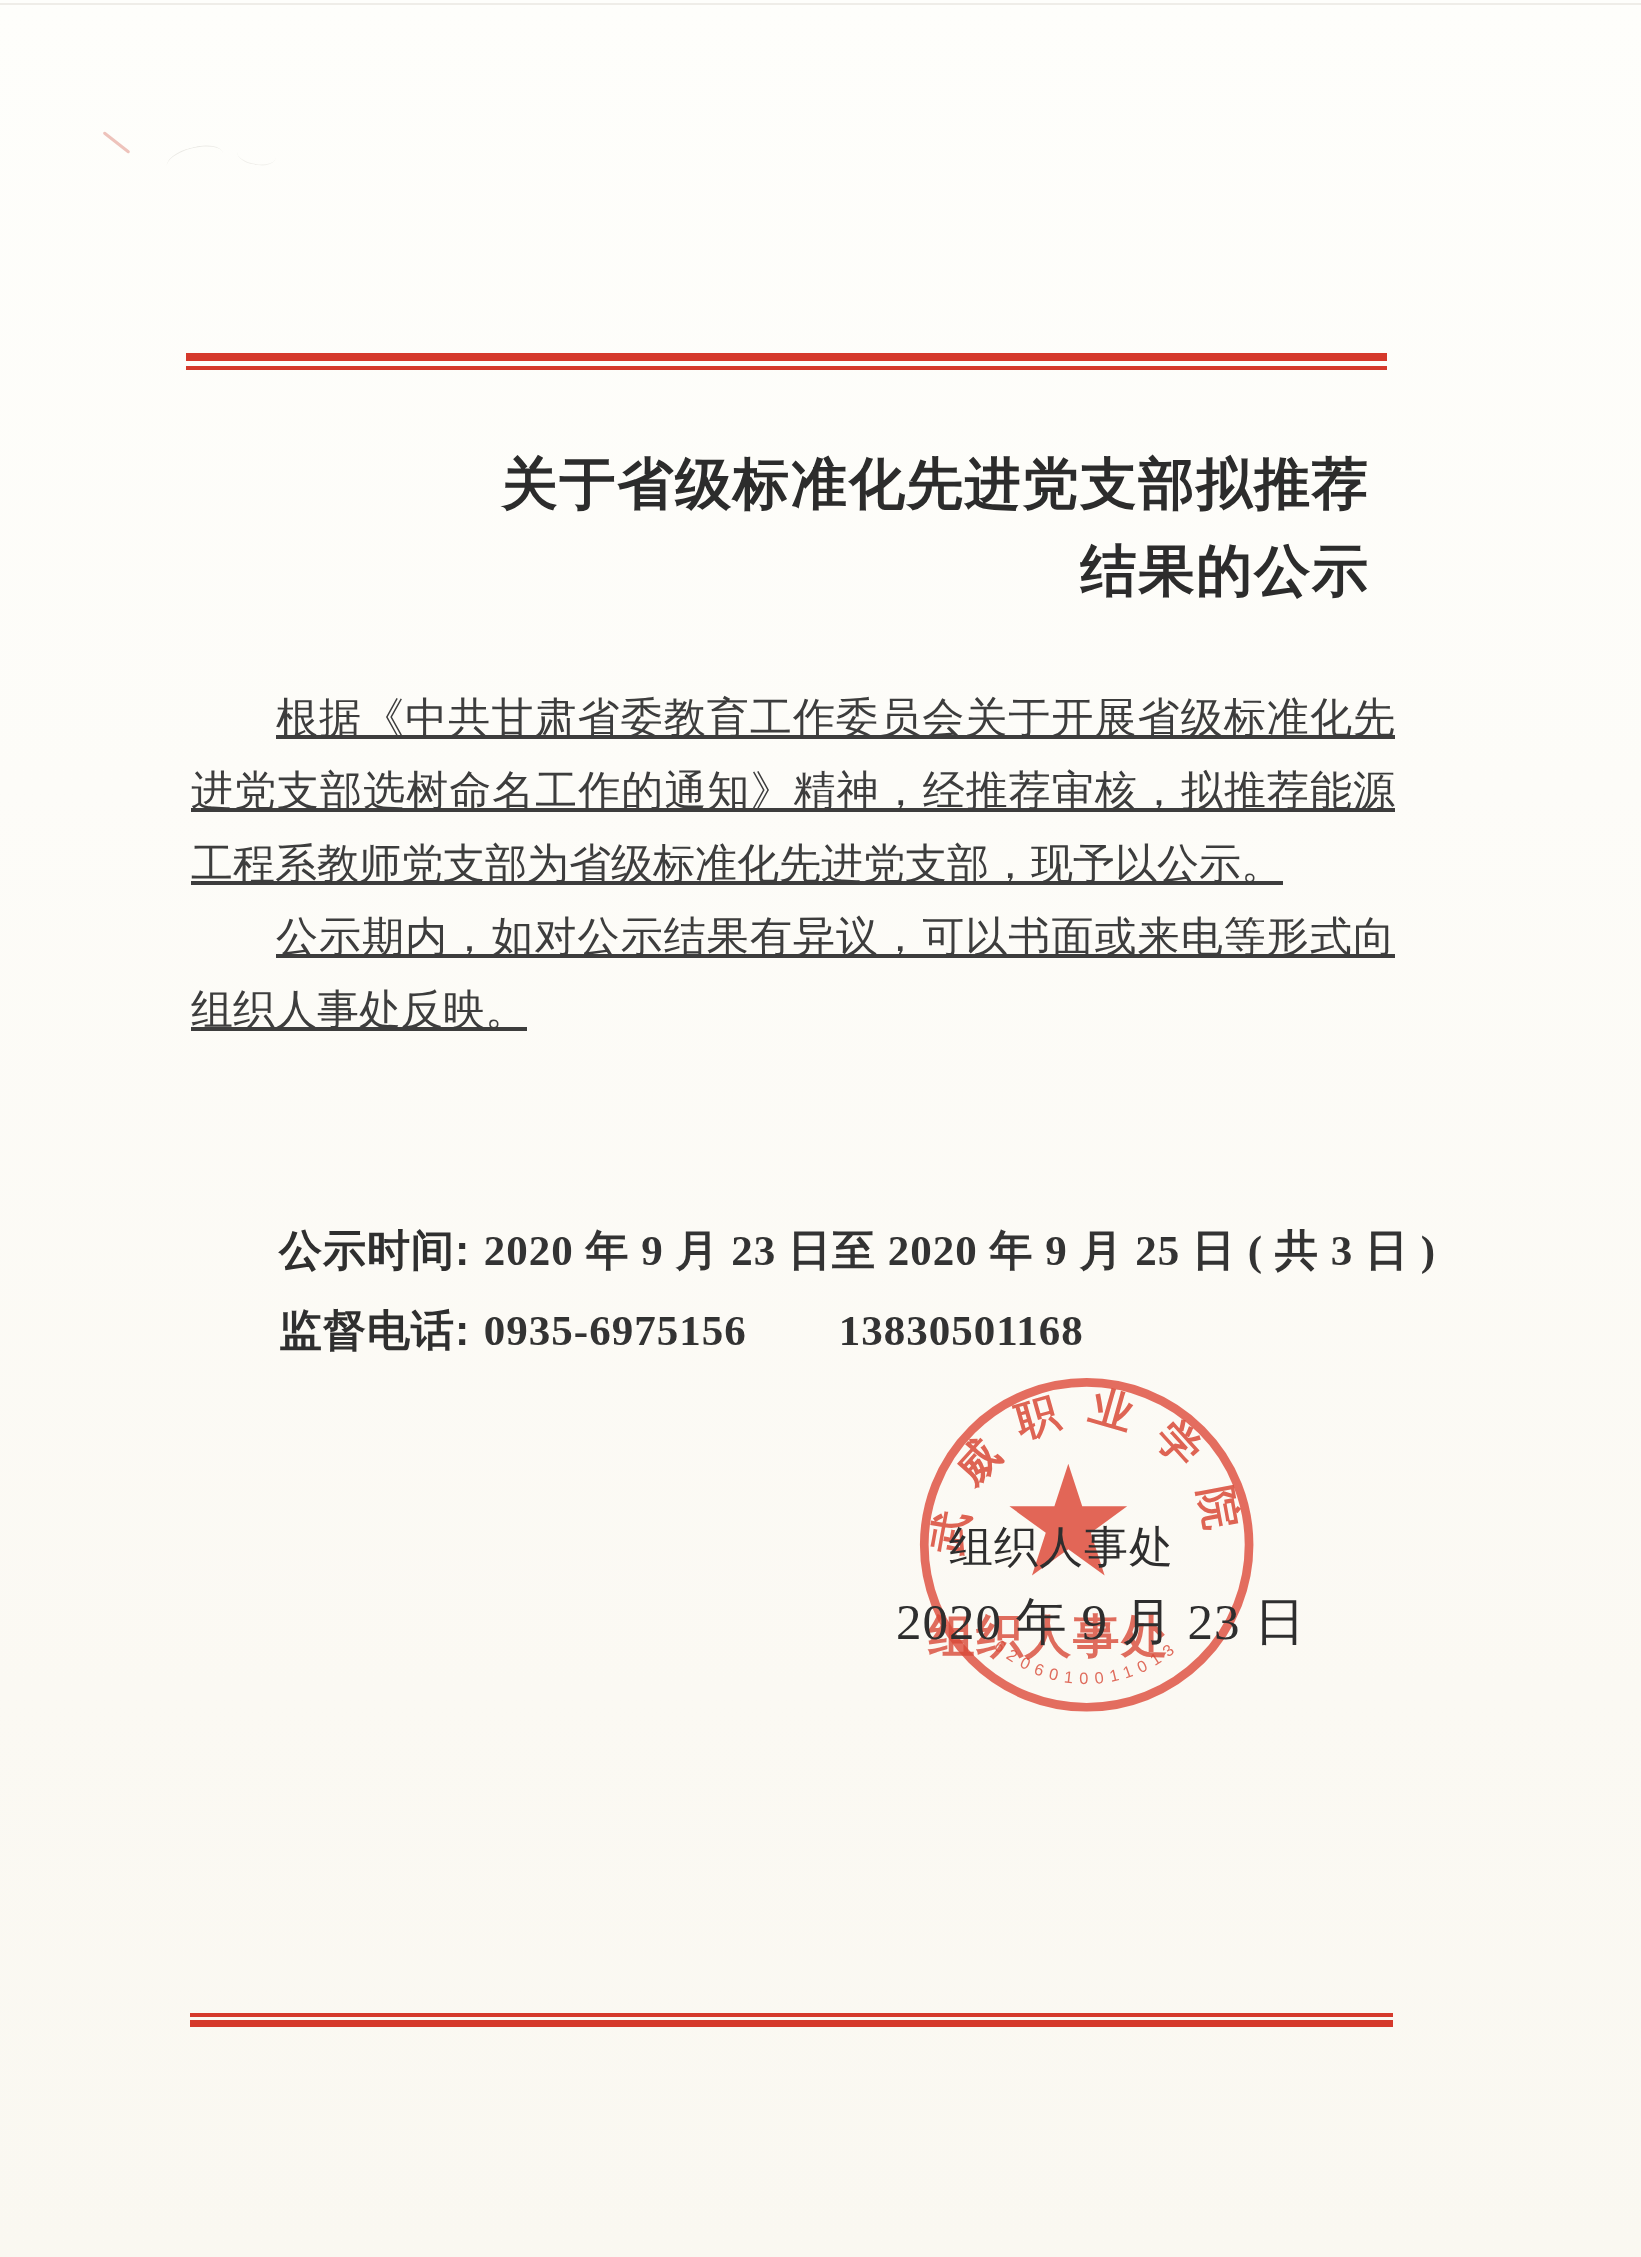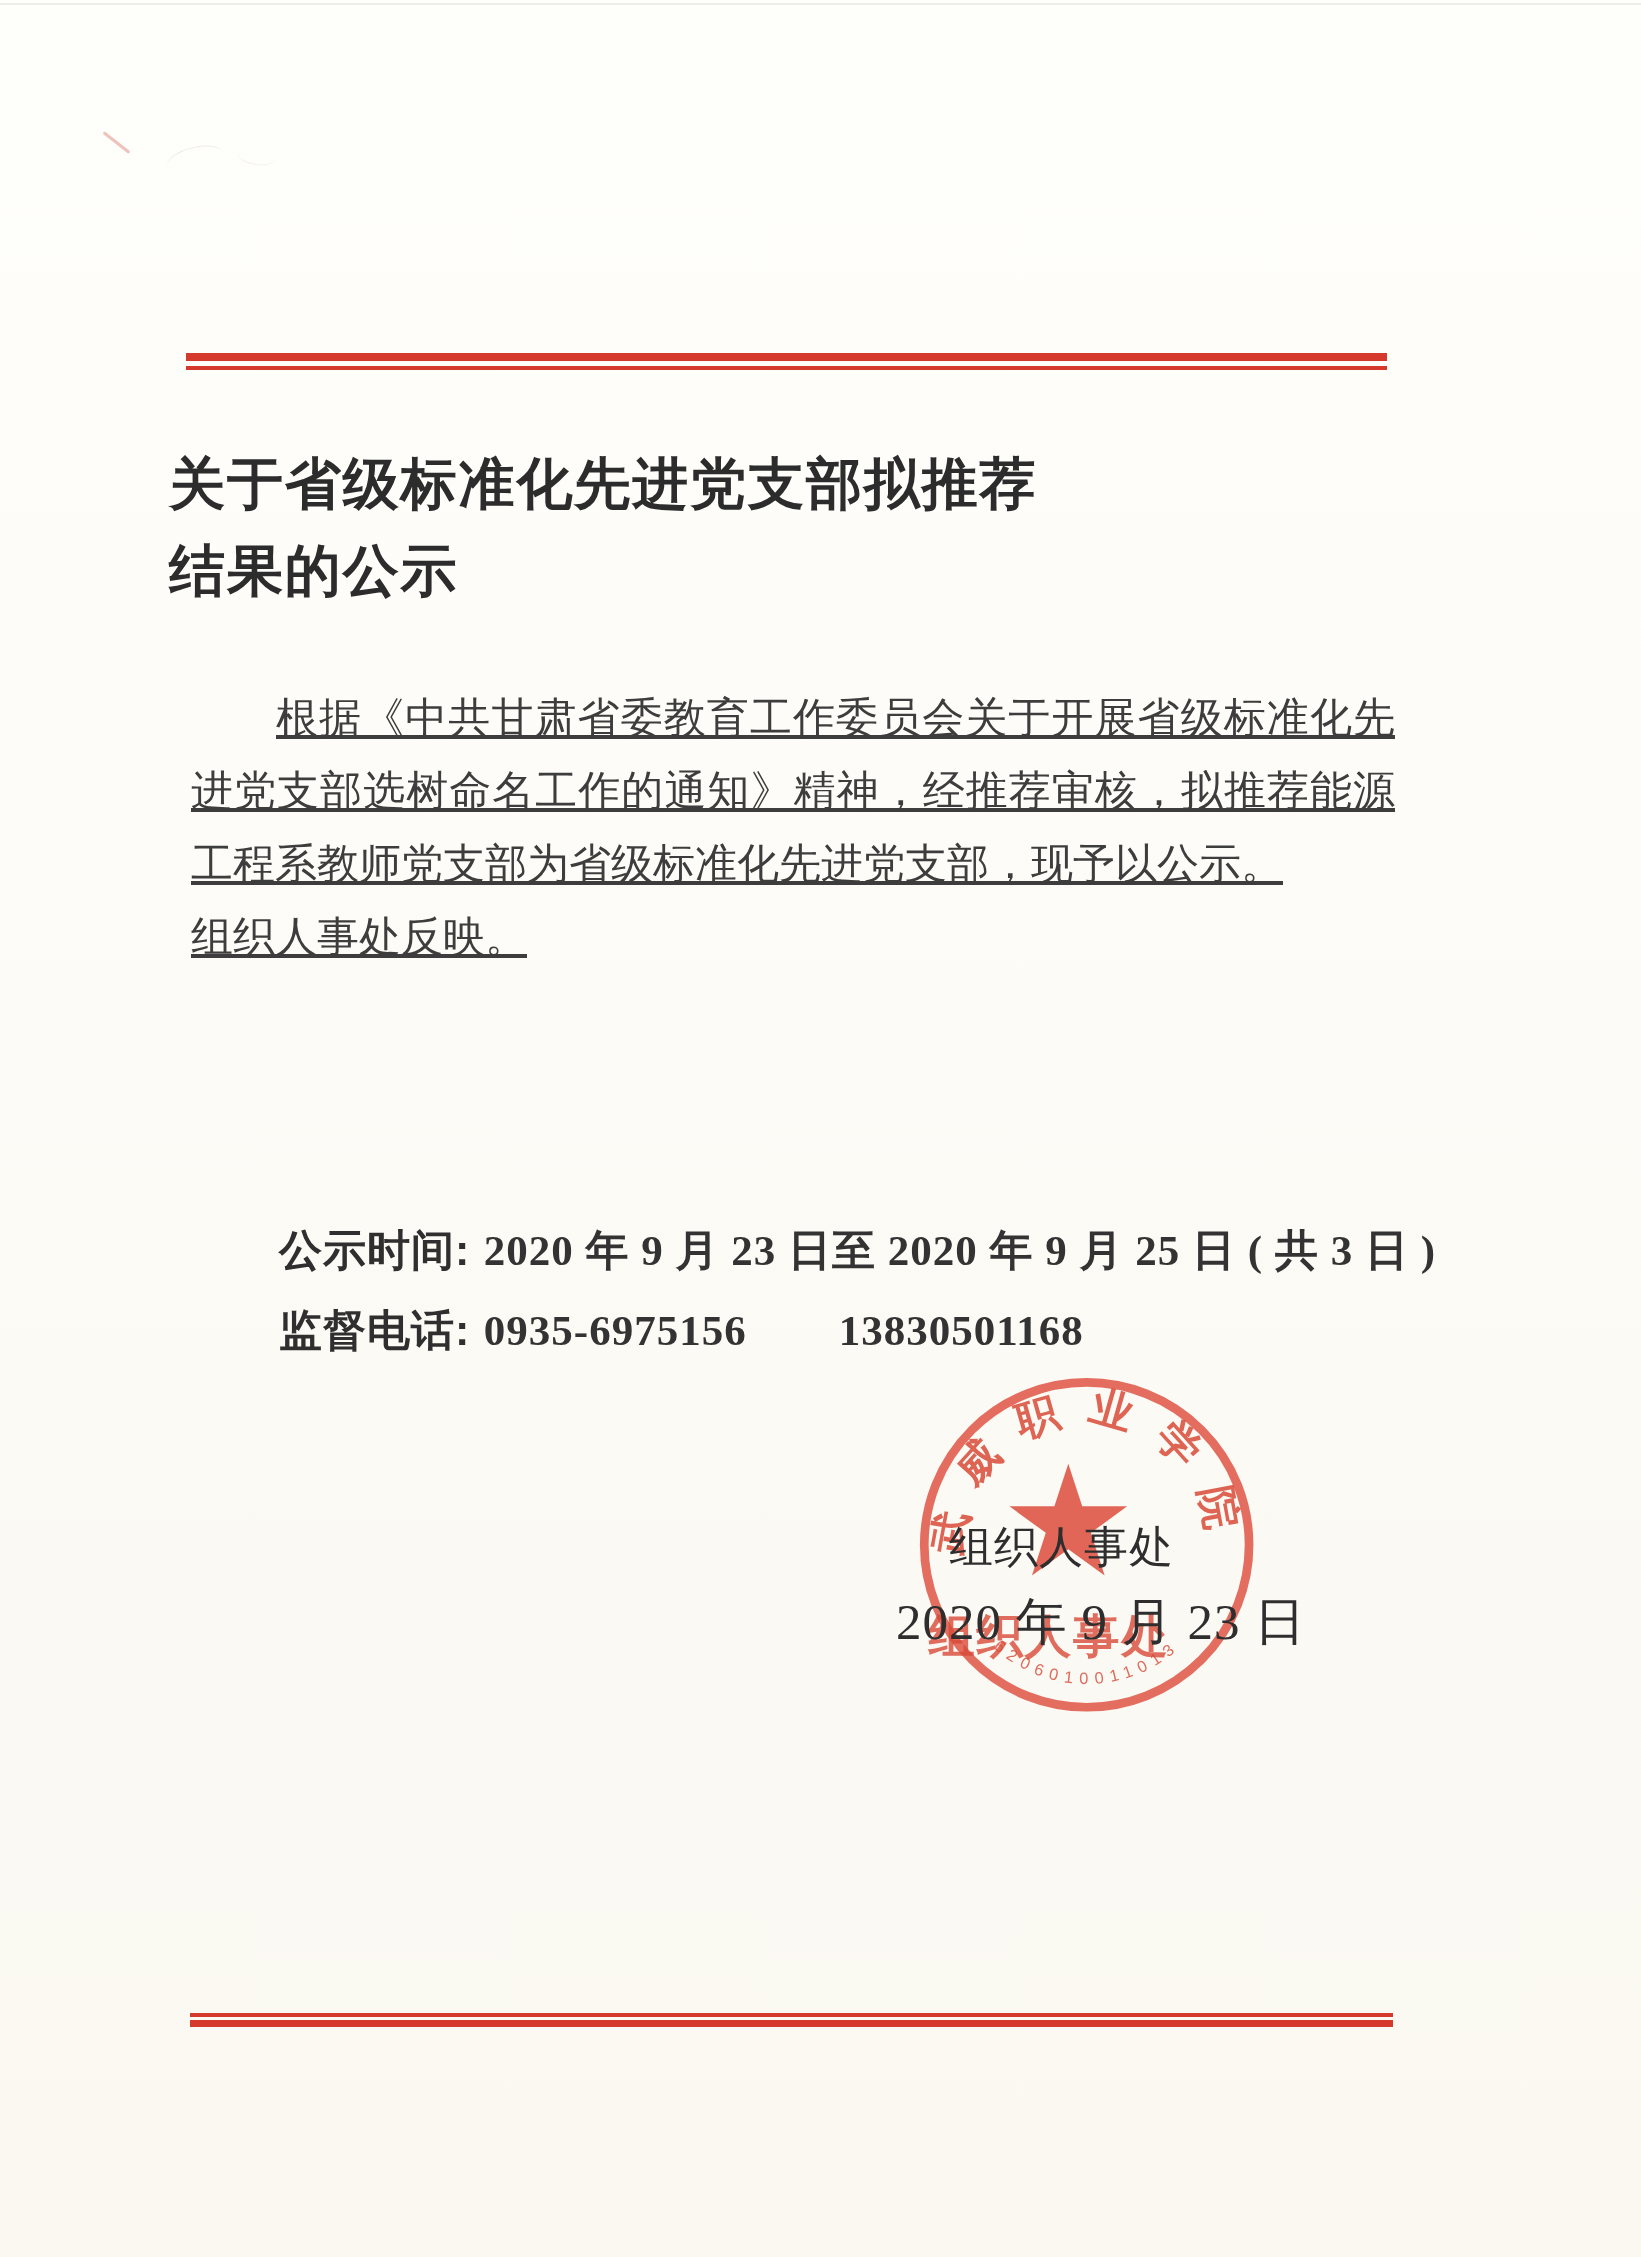--- a/index.html
+++ b/index.html
@@ -30,21 +30,21 @@
     white-space:nowrap;
   }
   .rule{background:#d5392b;}
   .hr-thick{left:186px;top:353px;width:1201px;height:7.7px;}
   .hr-thin {left:186px;top:366px;width:1201px;height:3.9px;}
   .fr-thin {left:190px;top:2013px;width:1203px;height:3.9px;}
   .fr-thick{left:190px;top:2020px;width:1203px;height:6.8px;}
 
   
   .doc-title{
-    left:169px;width:1201px;text-align:left;
+    left:169px;width:1201px;text-align:right;
     font-size:56px;font-weight:bold;letter-spacing:1.9px;line-height:77px;
     color:#2c2c2c;white-space:nowrap;
   }
   .title1{top:446px;}
   .title2{top:533px;}
 
   
   .body-block{left:191px;top:682px;width:1204px;}
   .body-line{
     height:73px;line-height:73px;font-size:42px;color:#3d3d3d;
@@ -82,20 +82,21 @@
   <div class="abs rule hr-thick"></div>
   <div class="abs rule hr-thin"></div>
 
   <div class="abs doc-title title1">关于省级标准化先进党支部拟推荐</div>
   <div class="abs doc-title title2">结果的公示</div>
 
   <div class="abs body-block">
     <div class="body-line just ind">根据《中共甘肃省委教育工作委员会关于开展省级标准化先</div>
     <div class="body-line just">进党支部选树命名工作的通知》精神，经推荐审核，拟推荐能源</div>
     <div class="body-line">工程系教师党支部为省级标准化先进党支部，现予以公示。</div>
+    <div class="body-line just ind">公示期内，如对公示结果有异议，可以书面或来电等形式向</div>
     <div class="body-line">组织人事处反映。</div>
   </div>
 
   <div class="abs info-line info1">
     <span class="info-label">公示时间:</span><span class="info-value">2020 年 9 月 23 日至 2020 年 9 月 25 日 ( 共 3 日 )</span>
   </div>
   <div class="abs info-line info2">
     <span class="info-label">监督电话:</span><span class="info-value">0935-6975156</span><span class="info-value phone2">13830501168</span>
   </div>
 

